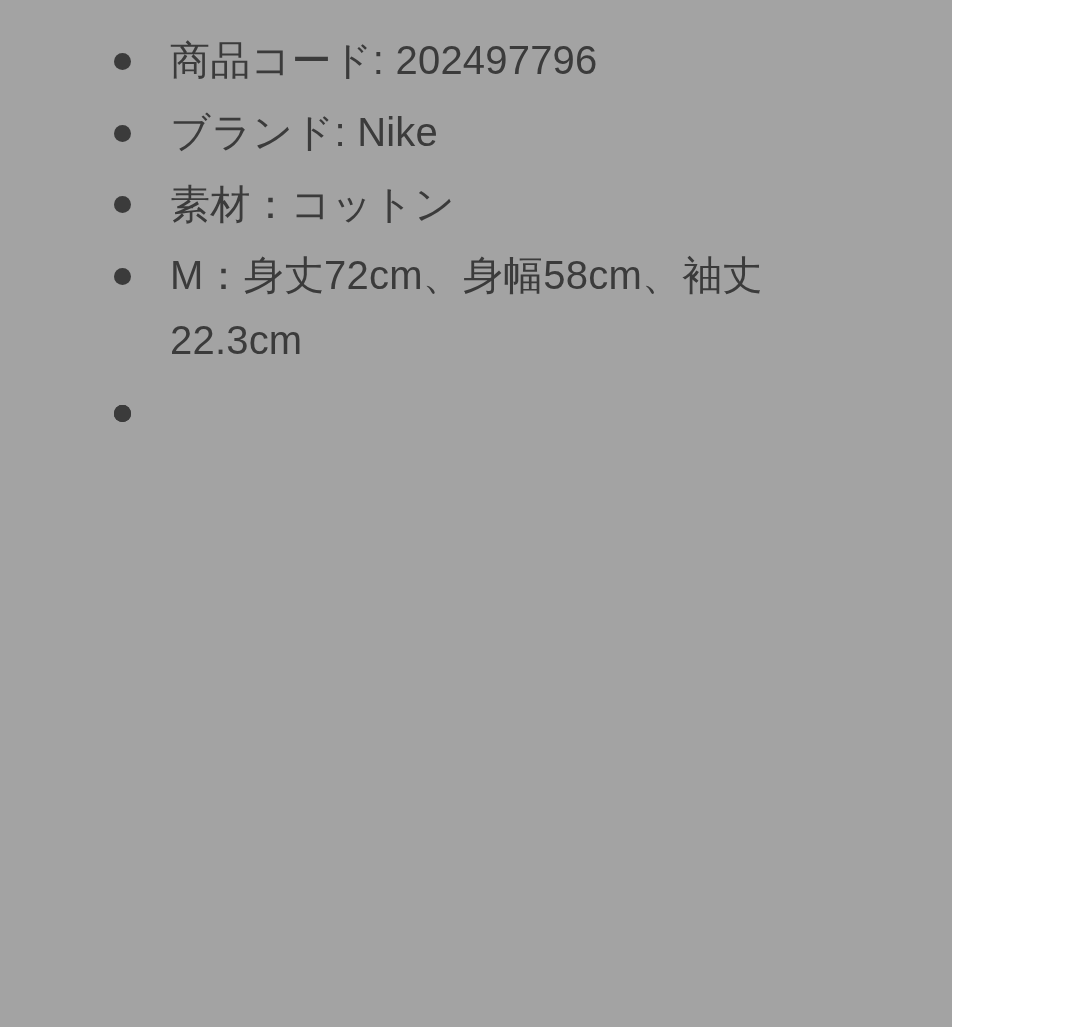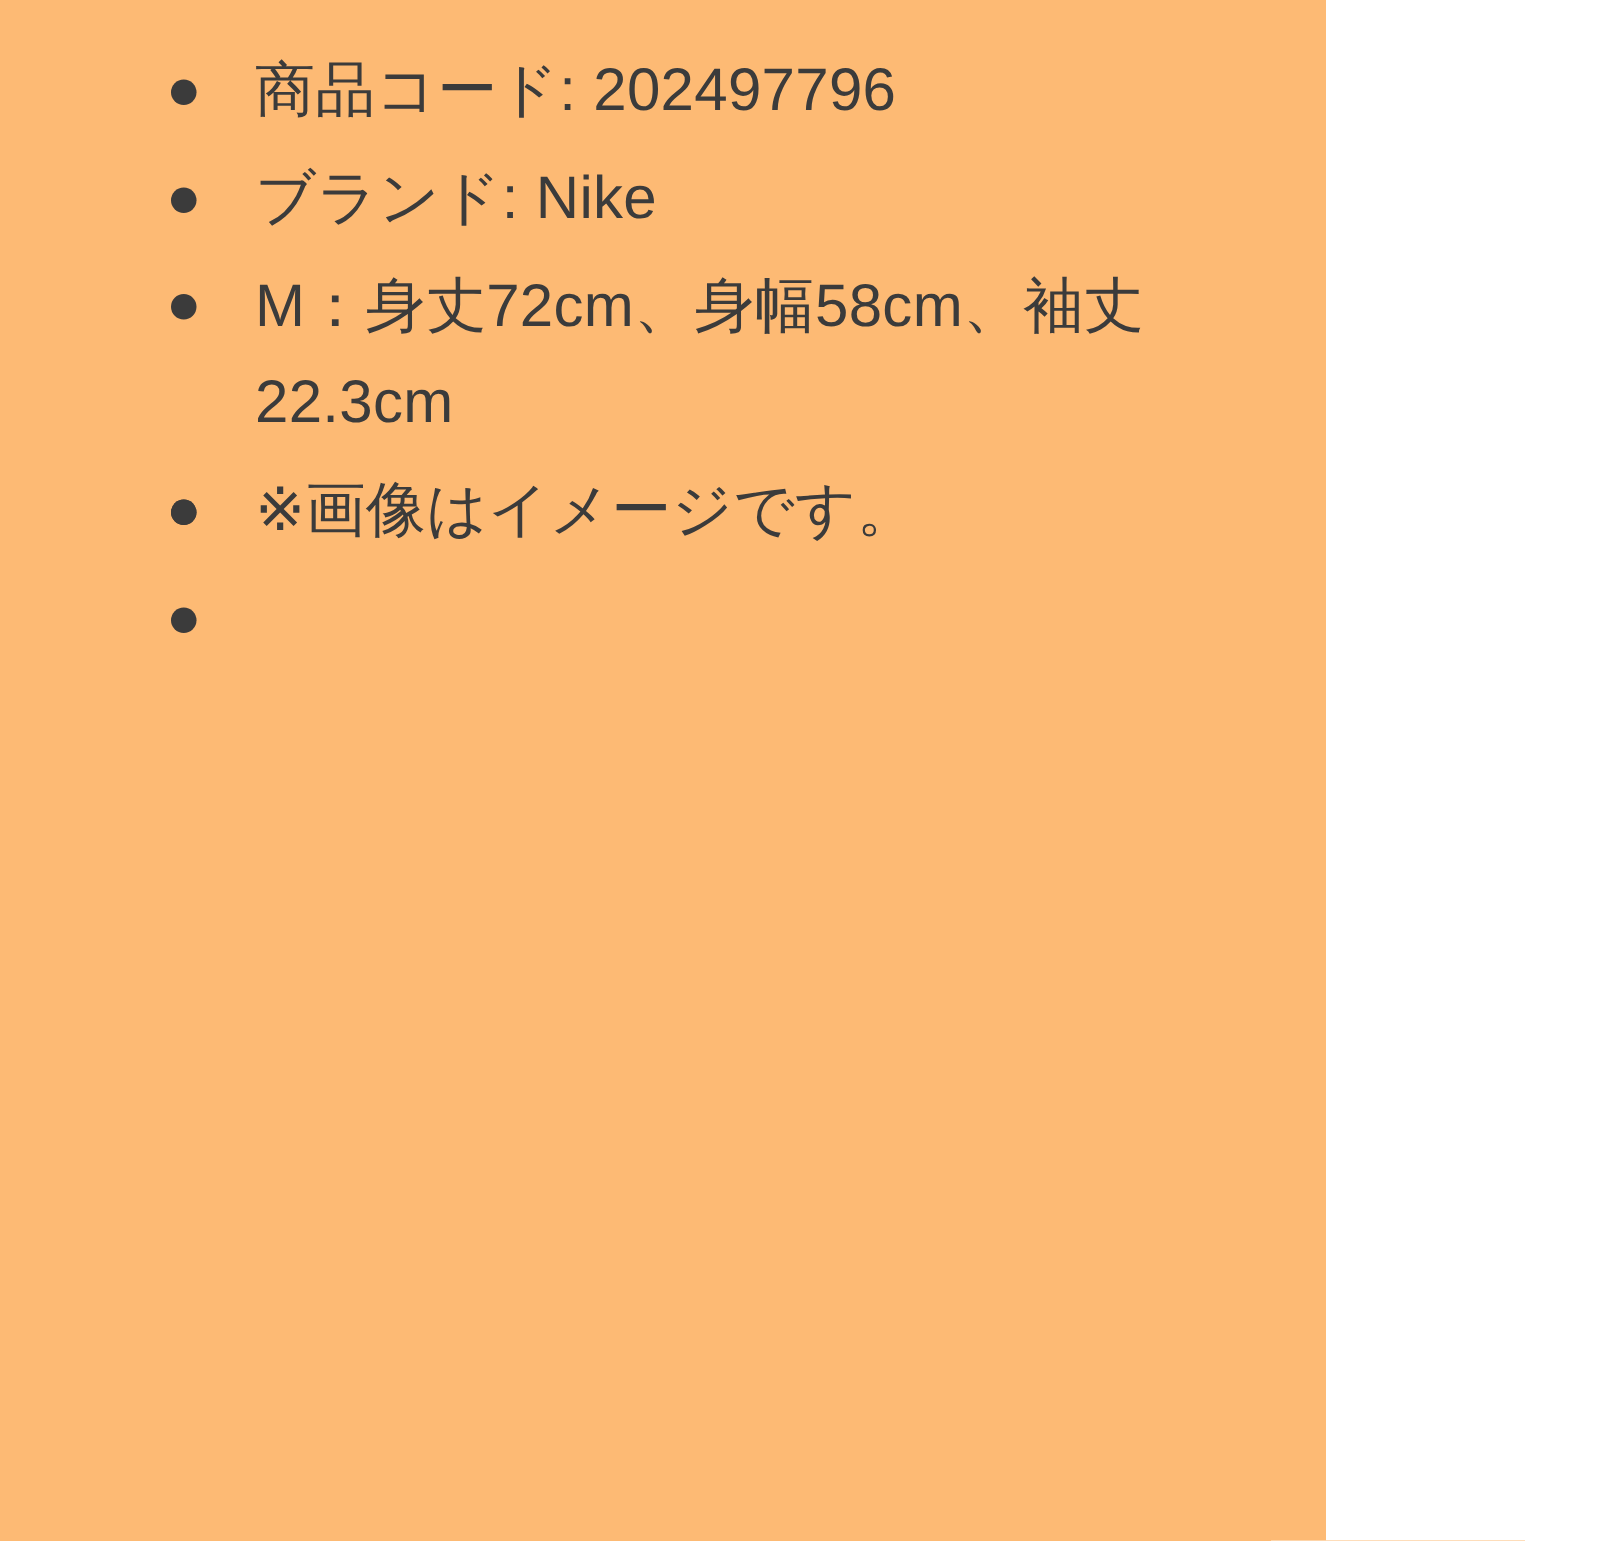--- a/index.html
+++ b/index.html
@@ -8,25 +8,25 @@
   }
   body {
     width: 1080px;
     height: 1027px;
     background: #ffffff;
     font-family: "Liberation Sans", "DejaVu Sans", sans-serif;
     color: #3a3a3a;
     overflow: hidden;
   }
   .page {
-    width: 884px;
+    width: 952px;
     height: 1027px;
     box-sizing: border-box;
     padding: 28px 60px 0 60px;
-    background: #fdba74;
+    background: #a3a3a3;
   }
   ul.spec-list {
     list-style: none;
     margin: 0;
     padding: 0;
   }
   ul.spec-list > li {
     position: relative;
     padding-left: 110px;
     margin: 0 0 7px 0;
@@ -59,26 +59,29 @@
     <li>
       <span class="bullet"></span>
       <span class="text">商品コード: 202497796</span>
     </li>
     <li>
       <span class="bullet"></span>
       <span class="text">ブランド: Nike</span>
     </li>
     <li>
       <span class="bullet"></span>
+      <span class="text">素材：コットン</span>
+    </li>
+    <li>
+      <span class="bullet"></span>
       <span class="text">M：身丈72cm、身幅58cm、袖丈 22.3cm</span>
     </li>
     <li>
       <span class="bullet"></span>
     </li>
     <li>
       <span class="bullet"></span>
-      <span class="text">※画像はイメージです。</span>
     </li>
     <li>
       <span class="bullet"></span>
     </li>
   </ul>
 </div>
 
 </body></html>

